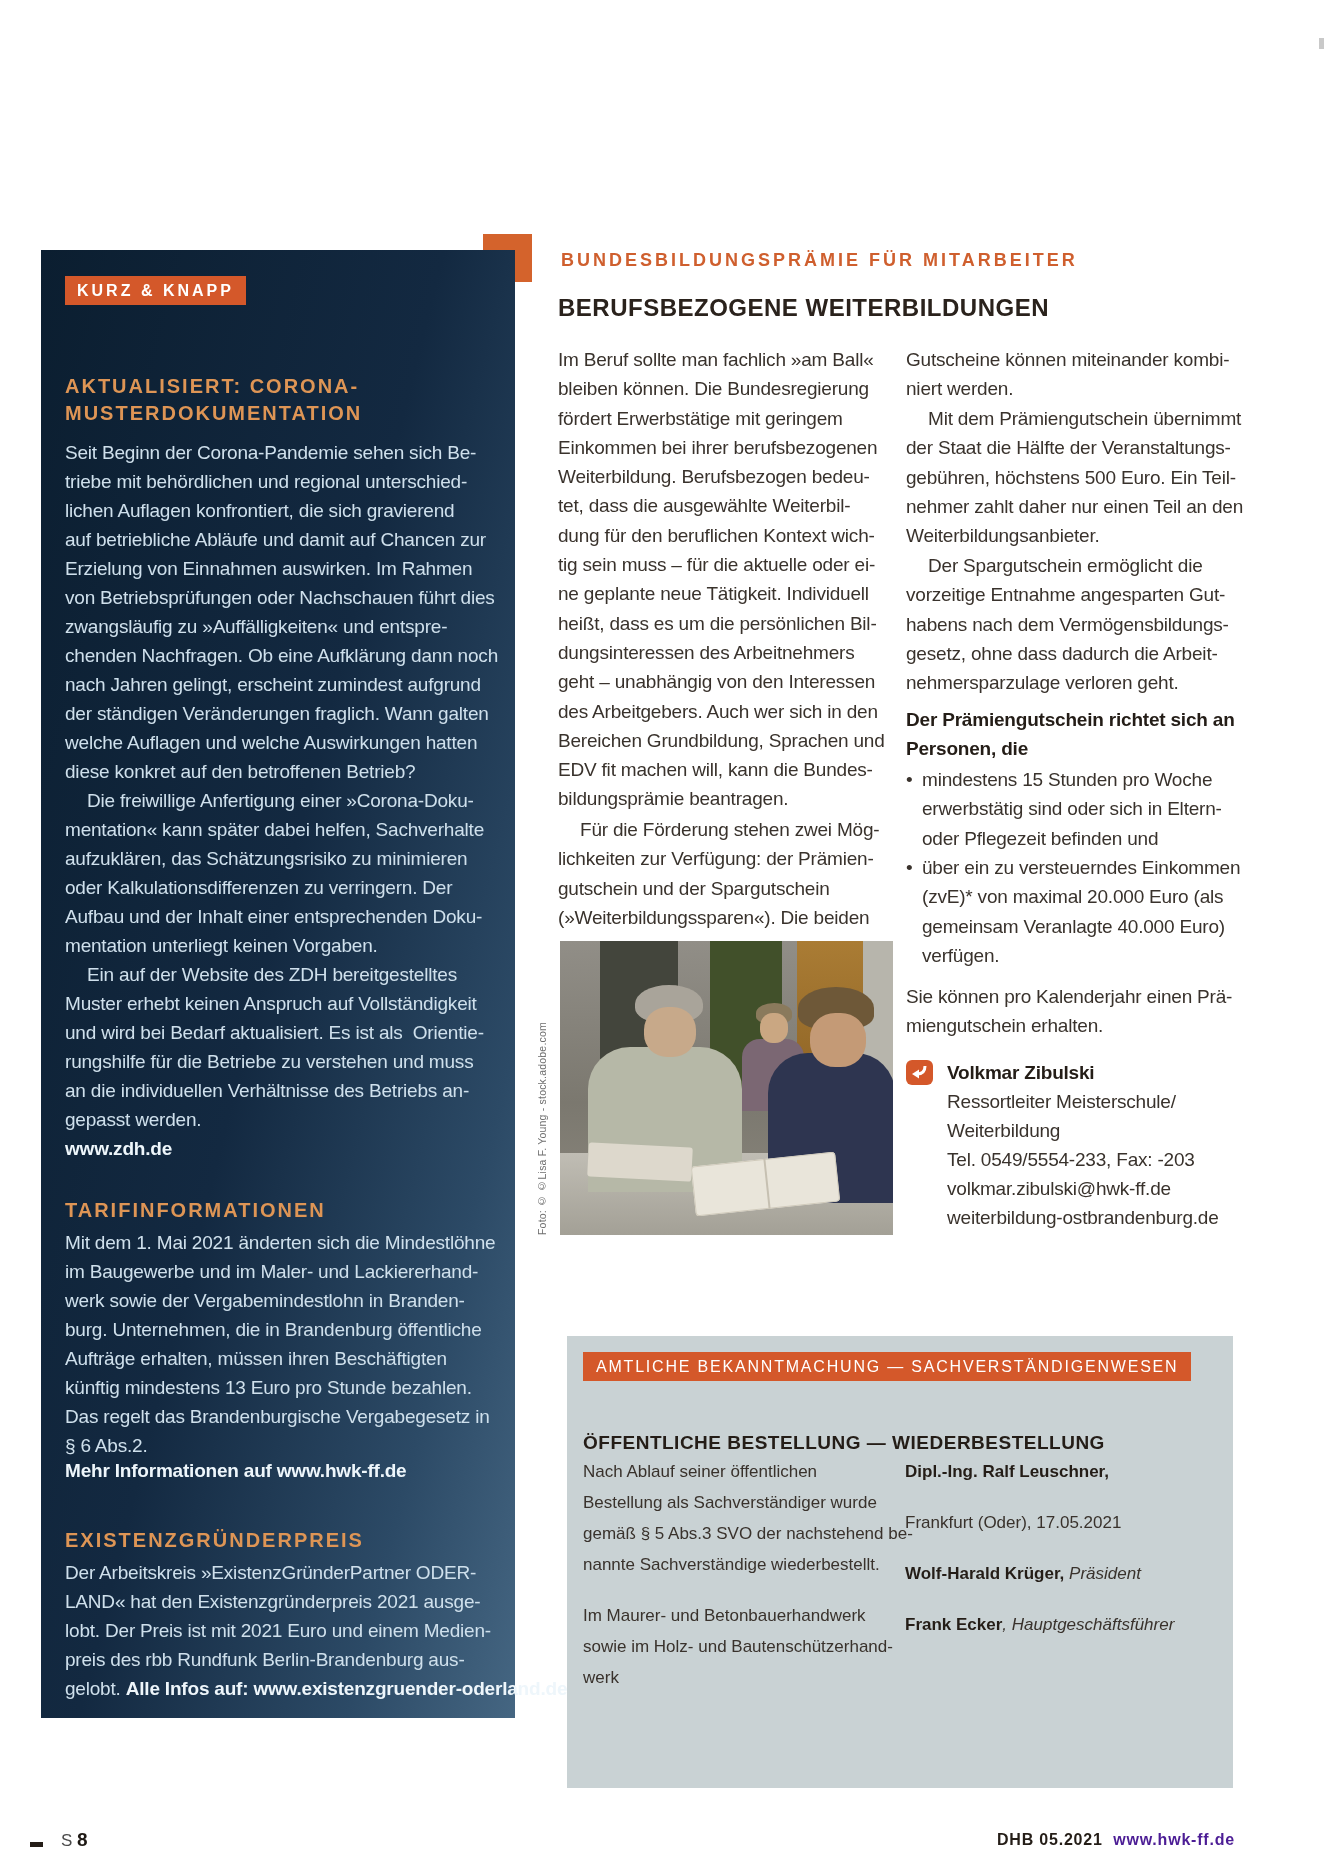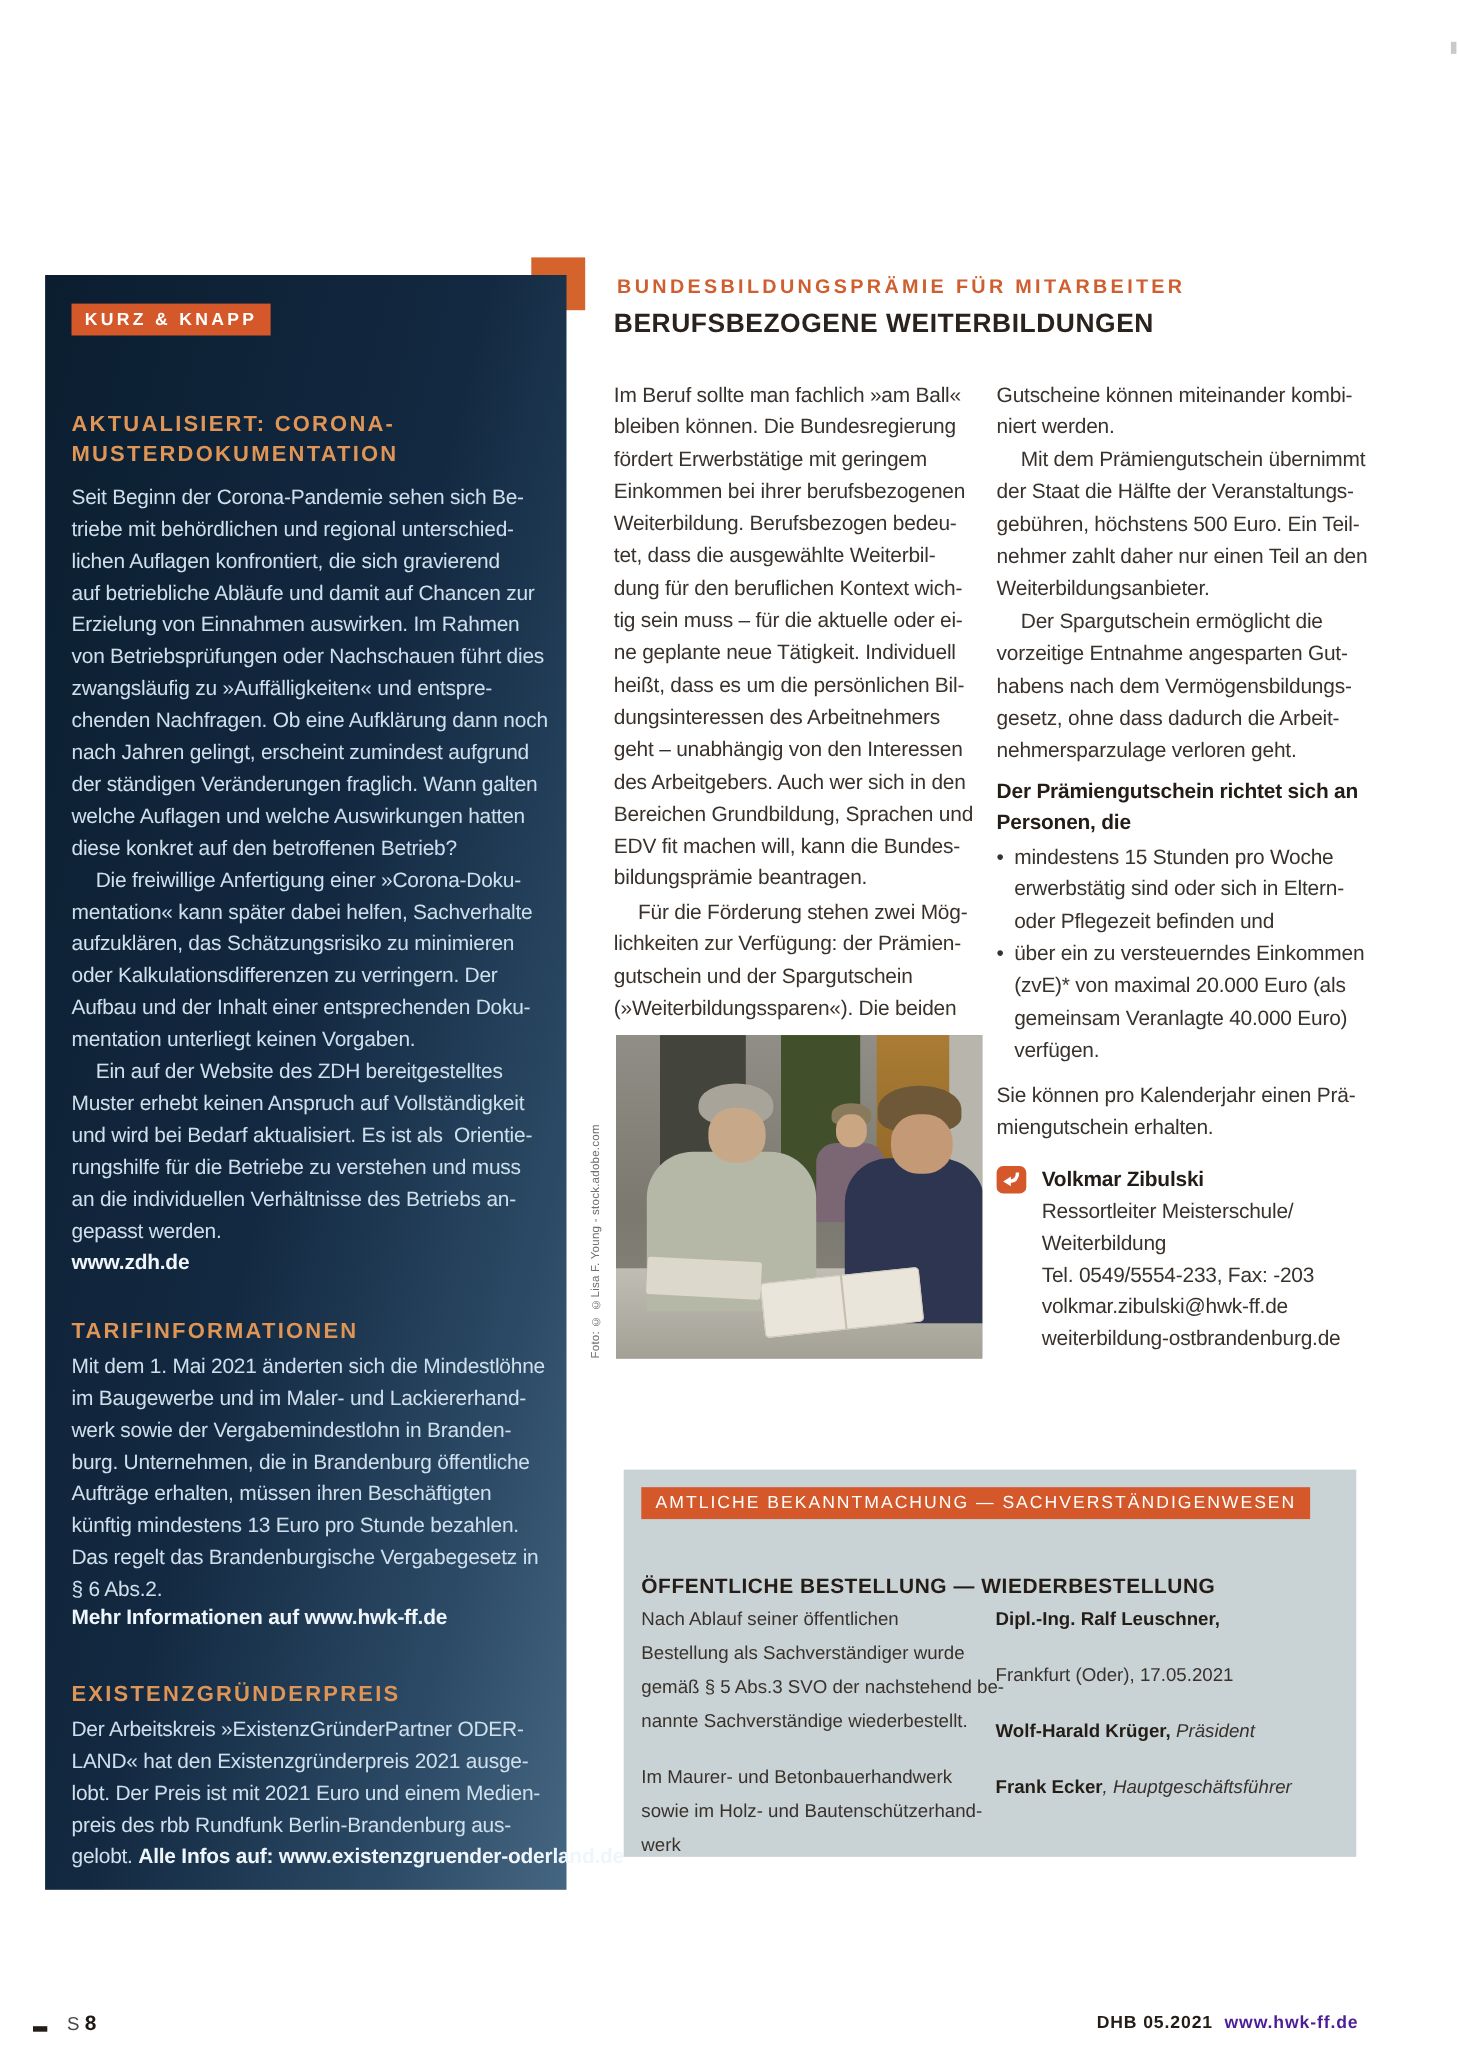--- a/index.html
+++ b/index.html
@@ -31,21 +31,21 @@
   }
   .indent{text-indent:22px;}
   .sb-link{font-weight:bold;color:#eef6fb;}
 
   
   .kicker{
     position:absolute;left:561px;top:250px;color:#cf5f2e;font-size:18px;font-weight:600;
     letter-spacing:3px;white-space:pre;
   }
   .headline{
-    position:absolute;left:558px;top:265px;color:#2a221c;font-size:24px;font-weight:800;
+    position:absolute;left:558px;top:278px;color:#2a221c;font-size:24px;font-weight:800;
     letter-spacing:0.5px;white-space:pre;
   }
   .col{position:absolute;top:345px;font-size:19px;line-height:29.3px;color:#39322c;letter-spacing:-0.2px;}
   .col1{left:558px;width:335px;}
   .col2{left:906px;width:340px;}
   .col p{margin:0;white-space:pre;}
   .subhead{font-weight:bold;color:#241d17;white-space:pre;}
   .bullet{display:flex;gap:8px;margin:0;}
   .bullet .dot{flex:0 0 auto;width:8px;color:#39322c;}
   .bullet .btxt{white-space:pre;}
@@ -83,21 +83,21 @@
   .ph-book1{left:133px;top:218px;width:145px;height:50px;background:#e9e5da;border-radius:4px;transform:rotate(-6deg);box-shadow:inset 0 0 0 1px #cfc9ba;}
   .ph-book1::after{content:"";position:absolute;left:50%;top:0;width:2px;height:100%;background:#c6c0b1;}
   .ph-book2{left:28px;top:204px;width:104px;height:34px;background:#ddd8cc;border-radius:3px;transform:rotate(3deg);}
   .photo-credit{
     position:absolute;left:534px;top:941px;height:294px;width:16px;
     writing-mode:vertical-rl;transform:rotate(180deg);
     font-size:10.5px;color:#6f6f6f;letter-spacing:0.2px;display:flex;align-items:center;white-space:pre;
   }
 
   
-  .notice{position:absolute;left:567px;top:1336px;width:666px;height:352px;background:#c9d2d4;}
+  .notice{position:absolute;left:567px;top:1336px;width:666px;height:452px;background:#c9d2d4;}
   .notice-banner{
     position:absolute;left:16px;top:16px;display:inline-block;background:#d4582a;color:#fff;
     font-size:16px;font-weight:500;letter-spacing:1.8px;padding:6px 13px 5px 13px;white-space:pre;
   }
   .notice-h{
     position:absolute;left:16px;top:80px;color:#241d17;font-size:19px;font-weight:800;
     letter-spacing:0.5px;white-space:pre;
   }
   .notice-col{position:absolute;top:120px;font-size:17px;line-height:31px;color:#39322c;}
   .notice-left{left:16px;width:312px;}

